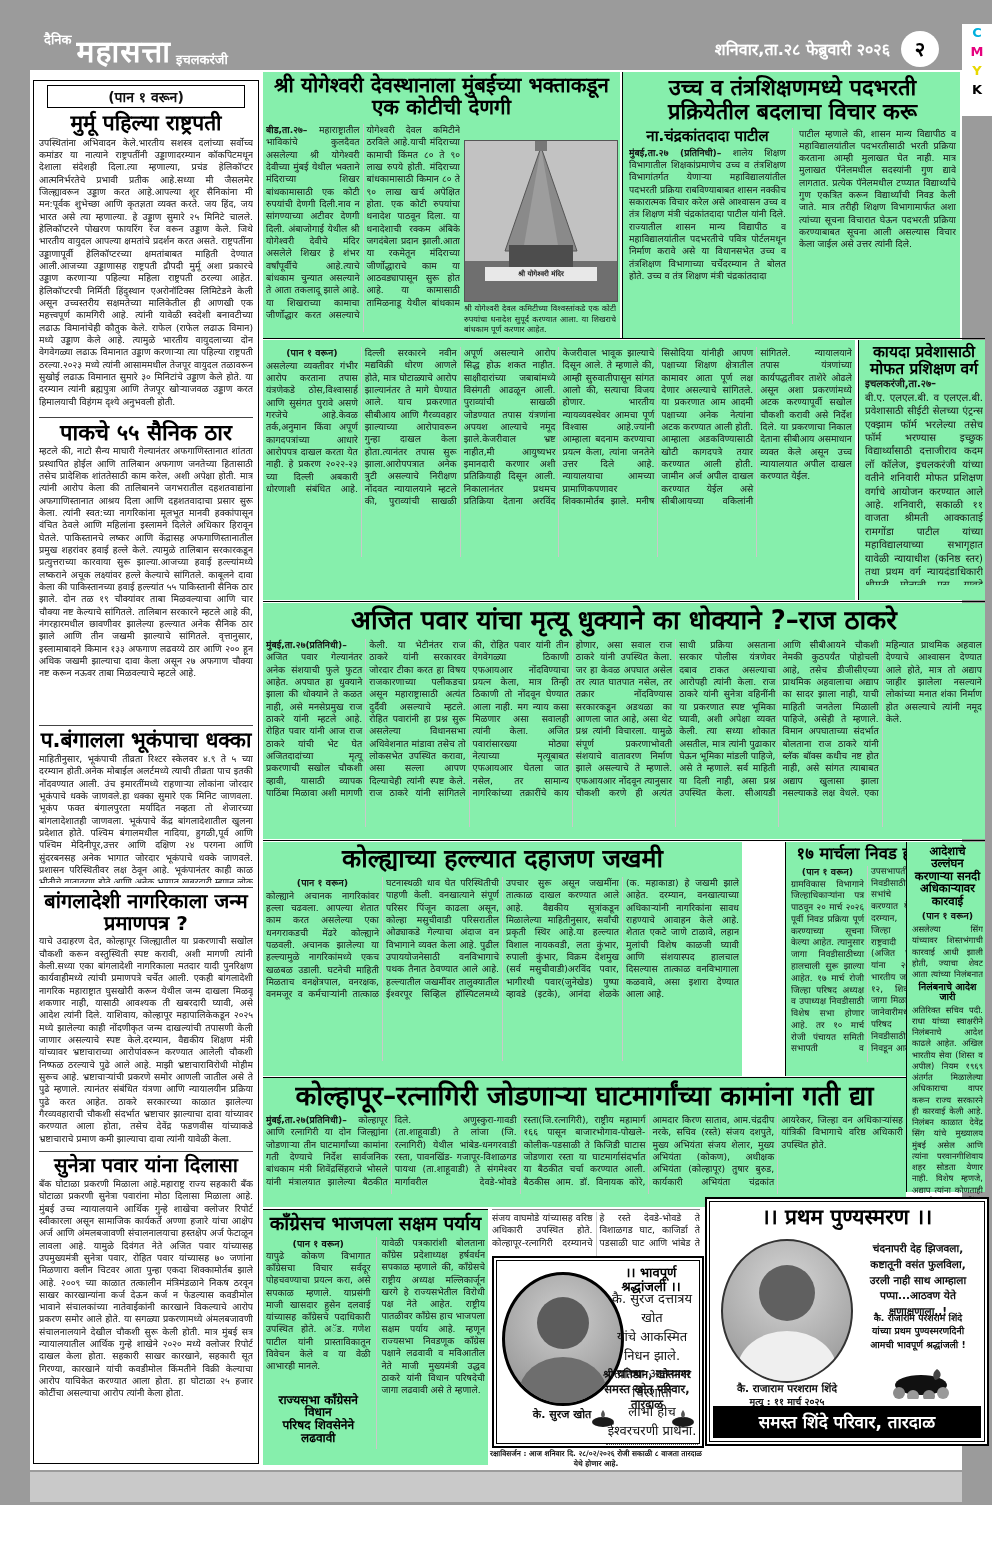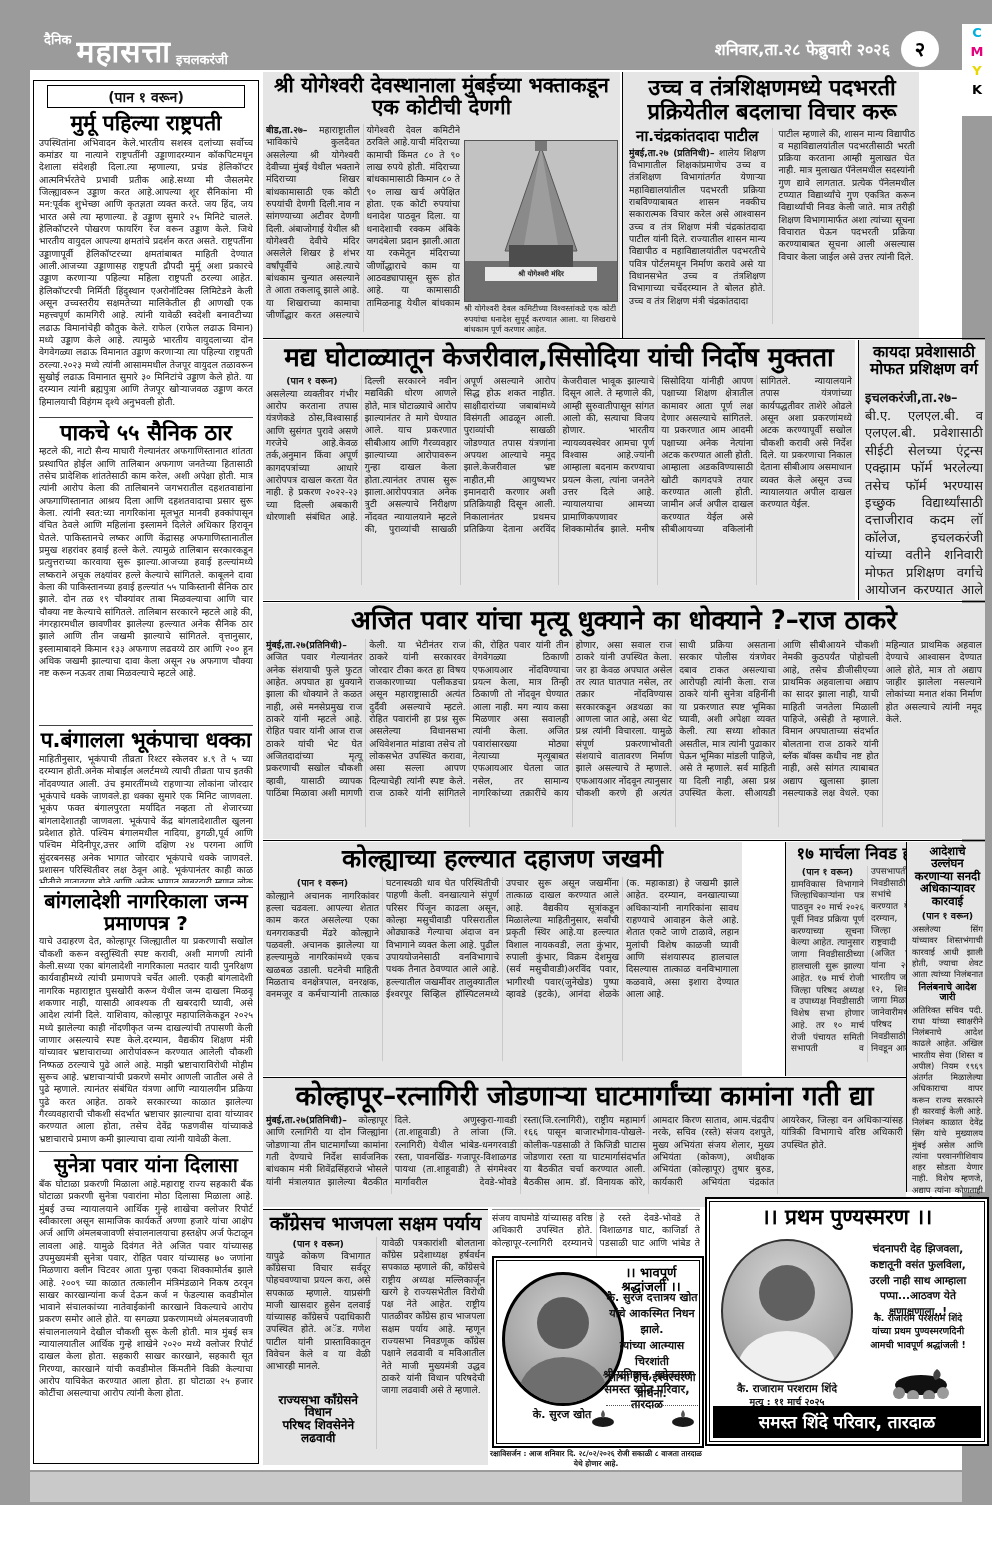--- a/index.html
+++ b/index.html
@@ -29,21 +29,21 @@
   .cols7{columns:7;column-gap:7px;column-rule:1px solid #c9c9c9;}
   .tag{display:block;text-align:center;font-weight:bold;font-size:9.5px;}
   .dl{font-weight:bold;}
   .hr{background:#000;height:1px;}
   
   .leftcol{left:33px;top:80px;width:226px;height:1384px;border:1px solid #000;background:#fff;
            padding:3px 5px;box-sizing:border-box;}
   .tagbox{border:1.5px solid #000;font-weight:bold;text-align:center;font-size:14px;padding:1px 0;margin:1px 8px 4px;}
   .sep{border-top:1px solid #444;margin:4px 0 3px;}
   
-  .blk{box-sizing:border-box;background:#e5e5e5;}
+  .blk{box-sizing:border-box;background:#86efac;}
   .photo-frame{background:#b9b9b9;border:1px solid #555;overflow:hidden;}
   .obit{border:2px solid #000;box-shadow:inset 0 0 0 2px #fff,inset 0 0 0 3px #000;background:#fff;}
   .footerband{left:30px;top:1472px;width:932px;height:30px;background:#c9c9c9;}
   .blackband{position:absolute;left:6px;right:6px;bottom:6px;height:32px;background:#000;color:#fff;
              text-align:center;font-weight:bold;font-size:17px;line-height:32px;}
   .dots{border-top:1px dotted #555;margin:3px 0;}
 </style>
 </head>
 <body>
 
@@ -97,46 +97,45 @@
       </svg>
       <div class="abs" style="left:24px;top:128px;width:104px;text-align:center;font-size:7px;font-weight:bold;color:#222;">श्री योगेश्वरी मंदिर</div>
     </div>
     <div class="bt cols2" style="position:absolute;left:3px;top:52px;width:194px;height:208px;">
       <span class="dl">बीड,ता.२७–</span>
       <span>महाराष्ट्रातील भाविकांचे कुलदैवत असलेल्या श्री योगेश्वरी देवीच्या मुंबई येथील भक्ताने मंदिराच्या शिखर बांधकामासाठी एक कोटी रुपयांची देणगी दिली.नाव न सांगण्याच्या अटीवर देणगी दिली. अंबाजोगाई येथील श्री योगेश्वरी देवीचे मंदिर असलेले शिखर हे शंभर वर्षांपूर्वीचे आहे.त्याचे बांधकाम चुन्यात असल्याने ते आता तकलादू झाले आहे. या शिखराच्या कामाचा जीर्णोद्धार करत असल्याचे योगेश्वरी देवल कमिटीने ठरविले आहे.याची मंदिराच्या कामाची किंमत ८० ते ९० लाख रुपये होती. मंदिराच्या बांधकामासाठी किमान ८० ते ९० लाख खर्च अपेक्षित होता. एक कोटी रुपयांचा धनादेश पाठवून दिला. या धनादेशाची रक्कम अंबिके जगदंबेला प्रदान झाली.आता या रकमेतून मंदिराच्या जीर्णोद्धाराचे काम या आठवड्यापासून सुरू होत आहे. या कामासाठी तामिळनाडू येथील बांधकाम कारागीर शिखराचे बांधकाम पूर्ण करणार आहेत.</span>
     </div>
     <div class="bt" style="position:absolute;left:201px;top:232px;width:152px;height:30px;font-size:8px;">श्री योगेश्वरी देवल कमिटीच्या विश्वस्तांकडे एक कोटी रुपयांचा धनादेश सुपूर्द करण्यात आला. या शिखराचे बांधकाम पूर्ण करणार आहेत.</div>
   </div>
 
-  <div class="abs blk" style="left:622px;top:72px;width:297px;height:266px;border-left:1px solid #000;padding:4px 4px 0 6px;">
+  <div class="abs blk" style="left:622px;top:72px;width:338px;height:266px;border-left:1px solid #000;padding:4px 4px 0 6px;">
     <div class="hd" style="font-size:22px;">उच्च व तंत्रशिक्षणमध्ये पदभरती प्रक्रियेतील बदलाचा विचार करू</div>
     <div style="display:flex;margin-top:4px;height:196px;">
       <div style="width:172px;">
         <div class="hd" style="font-size:15px;margin-bottom:3px;">ना.चंद्रकांतदादा पाटील</div>
         <div class="bt" style="height:168px;">
           <span class="dl">मुंबई,ता.२७ (प्रतिनिधी)–</span>
           <span>शालेय शिक्षण विभागातील शिक्षकांप्रमाणेच उच्च व तंत्रशिक्षण विभागांतर्गत येणाऱ्या महाविद्यालयांतील पदभरती प्रक्रिया राबविण्याबाबत शासन नक्कीच सकारात्मक विचार करेल असे आश्वासन उच्च व तंत्र शिक्षण मंत्री चंद्रकांतदादा पाटील यांनी दिले. राज्यातील शासन मान्य विद्यापीठ व महाविद्यालयांतील पदभरतीचे पवित्र पोर्टलमधून निर्माण करावे असे या विधानसभेत उच्च व तंत्रशिक्षण विभागाच्या चर्चेदरम्यान ते बोलत होते. उच्च व तंत्र शिक्षण मंत्री चंद्रकांतदादा</span>
         </div>
       </div>
       <div class="bt" style="width:172px;margin-left:6px;padding-left:6px;border-left:1px solid #c9c9c9;height:196px;">पाटील म्हणाले की, शासन मान्य विद्यापीठ व महाविद्यालयांतील पदभरतीसाठी भरती प्रक्रिया करताना आम्ही मुलाखत घेत नाही. मात्र मुलाखत पॅनेलमधील सदस्यांनी गुण द्यावे लागतात. प्रत्येक पॅनेलमधील टप्प्यात विद्यार्थ्यांचे गुण एकत्रित करून विद्यार्थ्यांची निवड केली जाते. मात्र तरीही शिक्षण विभागामार्फत अशा त्यांच्या सूचना विचारात घेऊन पदभरती प्रक्रिया करण्याबाबत सूचना आली असल्यास विचार केला जाईल असे उत्तर त्यांनी दिले.</div>
     </div>
   </div>
 
   <div class="abs hr" style="left:263px;top:338px;width:722px;"></div>
   <div class="abs blk" style="left:263px;top:340px;width:592px;height:260px;padding:3px;">
-    <div class="hd" style="font-size:26px;">मद्य घोटाळ्यातून केजरीवाल,सिसोदिया यांची निर्दोष मुक्तता</div>
     <div class="bt cols6" style="height:210px;margin-top:4px;">
       <span class="tag">(पान १ वरून)</span>
       <span>असलेल्या व्यक्तीवर गंभीर आरोप करताना तपास यंत्रणेकडे ठोस,विश्वासार्ह आणि सुसंगत पुरावे असणे गरजेचे आहे.केवळ तर्क,अनुमान किंवा अपूर्ण कागदपत्रांच्या आधारे आरोपपत्र दाखल करता येत नाही. हे प्रकरण २०२२-२३ च्या दिल्ली अबकारी धोरणाशी संबंधित आहे. दिल्ली सरकारने नवीन मद्यविक्री धोरण आणले होते, मात्र घोटाळ्याचे आरोप झाल्यानंतर ते मागे घेण्यात आले. याच प्रकरणात सीबीआय आणि गैरव्यवहार झाल्याच्या आरोपावरून गुन्हा दाखल केला होता.त्यानंतर तपास सुरू झाला.आरोपपत्रात अनेक त्रुटी असल्याचे निरीक्षण नोंदवत न्यायालयाने म्हटले की, पुराव्यांची साखळी अपूर्ण असल्याने आरोप सिद्ध होऊ शकत नाहीत. साक्षीदारांच्या जबाबांमध्ये विसंगती आढळून आली. पुराव्यांची साखळी जोडण्यात तपास यंत्रणांना अपयश आल्याचे नमूद झाले.केजरीवाल भ्रष्ट नाहीत,मी आयुष्यभर इमानदारी करणार अशी प्रतिक्रियाही दिसून आली. निकालानंतर प्रथमच प्रतिक्रिया देताना अरविंद केजरीवाल भावूक झाल्याचे दिसून आले. ते म्हणाले की, आम्ही सुरुवातीपासून सांगत आलो की, सत्याचा विजय होणार. भारतीय न्यायव्यवस्थेवर आमचा पूर्ण विश्वास आहे.ज्यांनी आम्हाला बदनाम करण्याचा प्रयत्न केला, त्यांना जनतेने उत्तर दिले आहे. न्यायालयाचा आमच्या प्रामाणिकपणावर शिक्कामोर्तब झाले. मनीष सिसोदिया यांनीही आपण पक्षाच्या शिक्षण क्षेत्रातील कामावर आता पूर्ण लक्ष देणार असल्याचे सांगितले. या प्रकरणात आम आदमी पक्षाच्या अनेक नेत्यांना अटक करण्यात आली होती. आम्हाला अडकविण्यासाठी खोटी कागदपत्रे तयार करण्यात आली होती. जामीन अर्ज अपील दाखल करण्यात येईल असे सीबीआयच्या वकिलांनी सांगितले. न्यायालयाने तपास यंत्रणांच्या कार्यपद्धतीवर ताशेरे ओढले असून अशा प्रकरणांमध्ये अटक करण्यापूर्वी सखोल चौकशी करावी असे निर्देश दिले. या प्रकरणाचा निकाल देताना सीबीआय असमाधान व्यक्त केले असून उच्च न्यायालयात अपील दाखल करण्यात येईल.</span>
     </div>
   </div>
 
   <div class="abs blk" style="left:858px;top:340px;width:127px;height:260px;border-left:1px solid #000;padding:4px 2px 0 6px;">
     <div class="hd" style="font-size:15.5px;">कायदा प्रवेशासाठी मोफत प्रशिक्षण वर्ग</div>
-    <div class="bt" style="height:208px;margin-top:12px;font-size:13px;">
+    <div class="bt" style="height:208px;margin-top:0;font-size:10px;">
       <span class="dl">इचलकरंजी,ता.२७–</span><br>
       <span>बी.ए. एलएल.बी. व एलएल.बी. प्रवेशासाठी सीईटी सेलच्या एंट्रन्स एक्झाम फॉर्म भरलेल्या तसेच फॉर्म भरण्यास इच्छुक विद्यार्थ्यांसाठी दत्ताजीराव कदम लॉ कॉलेज, इचलकरंजी यांच्या वतीने शनिवारी मोफत प्रशिक्षण वर्गाचे आयोजन करण्यात आले आहे. शनिवारी, सकाळी ११ वाजता श्रीमती आक्काताई रामगोंडा पाटील यांच्या महाविद्यालयाच्या सभागृहात यावेळी न्यायाधीश (कनिष्ठ स्तर) तथा प्रथम वर्ग न्यायदंडाधिकारी श्रीमती मोनाली एस. गावडे यांच्या उपस्थितीत हे प्रशिक्षण होणार आहे. अशी माहिती प्राचार्य डॉ. सी.एस.बागडी यांनी दिली आहे.</span>
     </div>
   </div>
 
   <div class="abs hr" style="left:263px;top:601px;width:722px;"></div>
   <div class="abs blk" style="left:263px;top:603px;width:722px;height:236px;padding:3px;">
     <div class="hd" style="font-size:26px;">अजित पवार यांचा मृत्यू धुक्याने का धोक्याने ?–राज ठाकरे</div>
     <div class="bt cols7" style="height:188px;margin-top:5px;">
       <span class="dl">मुंबई,ता.२७(प्रतिनिधी)–</span>
@@ -195,21 +194,21 @@
 
   <div class="abs obit" style="left:492px;top:1256px;width:208px;height:188px;">
     <div class="abs" style="left:8px;top:14px;width:116px;height:128px;border-radius:50%;border:3px solid #000;background:radial-gradient(circle at 50% 35%,#cfcfcf,#8a8a8a);overflow:hidden;">
       <svg width="116" height="128" viewBox="0 0 116 128">
         <circle cx="58" cy="48" r="26" fill="#5c5c5c"></circle>
         <ellipse cx="58" cy="118" rx="44" ry="36" fill="#6e6e6e"></ellipse>
       </svg>
     </div>
     <div class="abs" style="left:18px;top:148px;width:100px;text-align:center;font-weight:bold;font-size:11px;">के. सुरज खोत</div>
     <div class="abs hd" style="left:110px;top:8px;width:94px;font-size:13px;">।। भावपूर्ण श्रद्धांजली ।।</div>
-    <div class="abs" style="left:112px;top:32px;width:92px;font-size:11px;font-weight:bold;text-align:center;line-height:1.45;">
+    <div class="abs" style="left:112px;top:32px;width:92px;font-size:13px;font-weight:normal;text-align:center;line-height:1.45;">
       <div>कै. सुरज दत्तात्रय खोत</div>
       <div>यांचे आकस्मित निधन झाले.</div>
       <div>त्यांच्या आत्म्यास चिरशांती</div>
       <div>लाभो हीच ईश्वरचरणी प्रार्थना.</div>
       <div class="dots"></div>
     </div>
     <div class="abs" style="left:100px;top:108px;width:106px;text-align:center;font-weight:bold;">
       <div style="font-size:11px;">श्री प्रतिष्ठान, खोतनगर</div>
       <div style="font-size:11.5px;">समस्त खोत परिवार, तारदाळ</div>
     </div>

